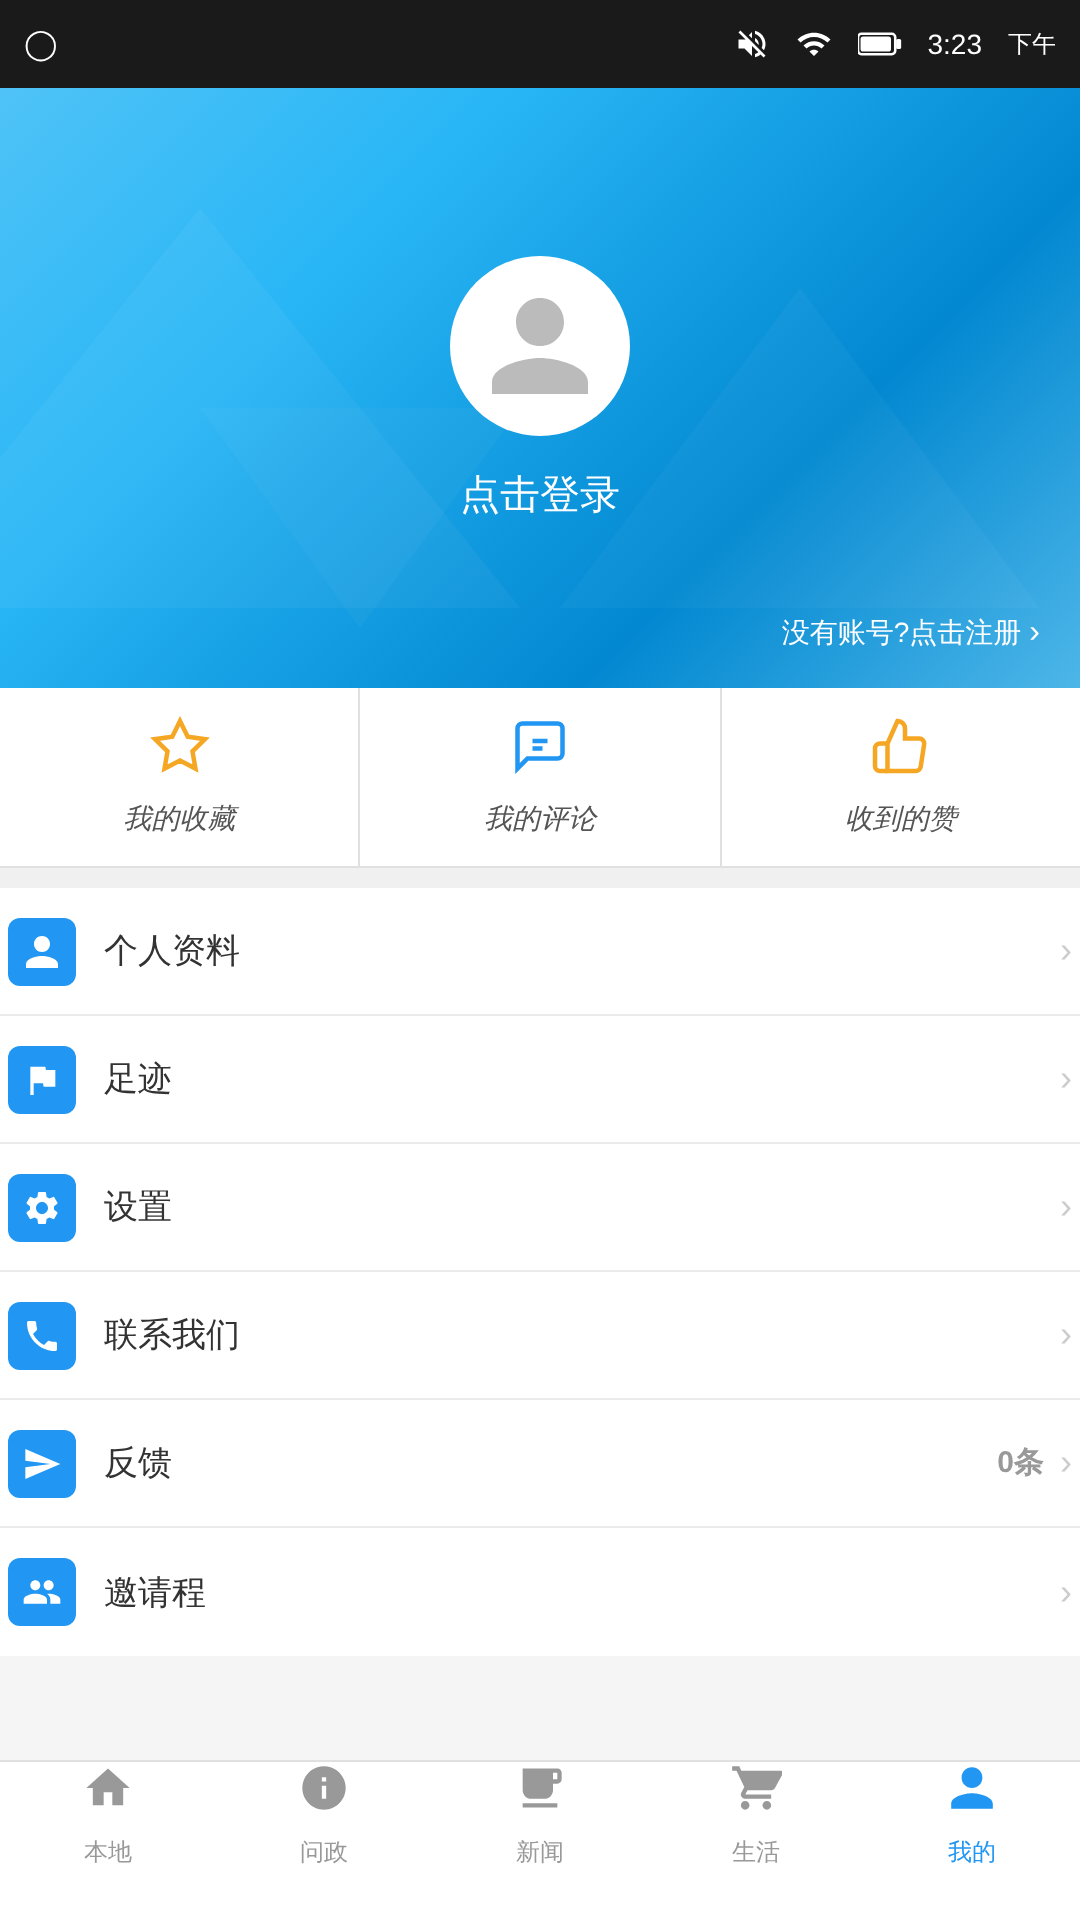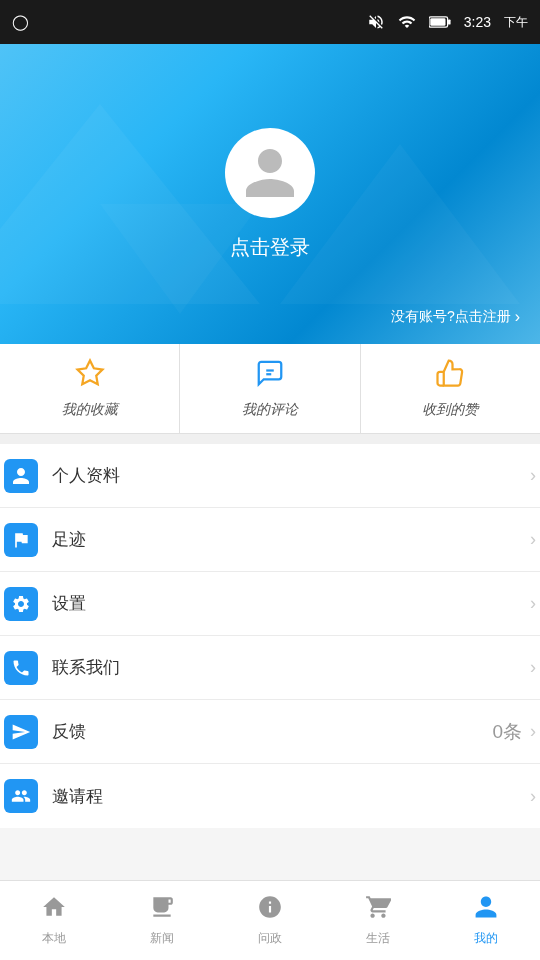--- a/index.html
+++ b/index.html
@@ -166,23 +166,24 @@
       width: 20px;
       height: 20px;
       fill: white;
     }
     .menu-item-label {
       font-size: 17px;
       color: #333;
       flex: 1;
     }
     .menu-item-badge {
-      font-size: 19px;
+      font-size: 15px;
       color: #999;
       margin-right: 8px;
+      font-weight: bold;
     }
     .menu-chevron {
       color: #ccc;
       font-size: 18px;
     }
 
     
     .bottom-nav {
       position: absolute;
       bottom: 0;
@@ -191,21 +192,21 @@
       height: 80px;
       background: white;
       border-top: 1px solid #e0e0e0;
       display: flex;
     }
     .nav-item {
       flex: 1;
       display: flex;
       flex-direction: column;
       align-items: center;
-      justify-content: center;
+      justify-content: flex-start;
       gap: 4px;
       cursor: pointer;
     }
     .nav-icon {
       font-size: 24px;
       color: #999;
     }
     .nav-label {
       font-size: 12px;
       color: #999;
@@ -376,33 +377,33 @@
       <svg width="26" height="26" viewBox="0 0 24 24" fill="#999">
         <path d="M10 20v-6h4v6h5v-8h3L12 3 2 12h3v8z"></path>
       </svg>
     </div>
     <span class="nav-label">本地</span>
   </div>
 
   <div class="nav-item">
     <div class="nav-icon">
       <svg width="26" height="26" viewBox="0 0 24 24" fill="#999">
-        <path d="M20 3H4v10c0 2.21 1.79 4 4 4h6c2.21 0 4-1.79 4-4v-3h2c1.11 0 2-.89 2-2V5c0-1.11-.89-2-2-2zm0 5h-2V5h2v3zM4 19h16v2H4z"></path>
-      </svg>
-    </div>
-    <span class="nav-label">新闻</span>
+        <path d="M12 2C6.48 2 2 6.48 2 12s4.48 10 10 10 10-4.48 10-10S17.52 2 12 2zm1 15h-2v-6h2v6zm0-8h-2V7h2v2z"></path>
+      </svg>
+    </div>
+    <span class="nav-label">问政</span>
   </div>
 
   <div class="nav-item">
     <div class="nav-icon">
       <svg width="26" height="26" viewBox="0 0 24 24" fill="#999">
-        <path d="M12 2C6.48 2 2 6.48 2 12s4.48 10 10 10 10-4.48 10-10S17.52 2 12 2zm1 15h-2v-6h2v6zm0-8h-2V7h2v2z"></path>
-      </svg>
-    </div>
-    <span class="nav-label">问政</span>
+        <path d="M20 3H4v10c0 2.21 1.79 4 4 4h6c2.21 0 4-1.79 4-4v-3h2c1.11 0 2-.89 2-2V5c0-1.11-.89-2-2-2zm0 5h-2V5h2v3zM4 19h16v2H4z"></path>
+      </svg>
+    </div>
+    <span class="nav-label">新闻</span>
   </div>
 
   <div class="nav-item">
     <div class="nav-icon">
       <svg width="26" height="26" viewBox="0 0 24 24" fill="#999">
         <path d="M7 18c-1.1 0-1.99.9-1.99 2S5.9 22 7 22s2-.9 2-2-.9-2-2-2zM1 2v2h2l3.6 7.59-1.35 2.45c-.16.28-.25.61-.25.96C5 16.1 6.1 17 7 17h12v-2H7.42c-.14 0-.25-.11-.25-.25l.03-.12.9-1.63H19c.75 0 1.41-.41 1.75-1.03l3.58-6.49A1 1 0 0 0 23.43 4H5.21l-.94-2H1zm16 16c-1.1 0-1.99.9-1.99 2s.89 2 1.99 2 2-.9 2-2-.9-2-2-2z"></path>
       </svg>
     </div>
     <span class="nav-label">生活</span>
   </div>

